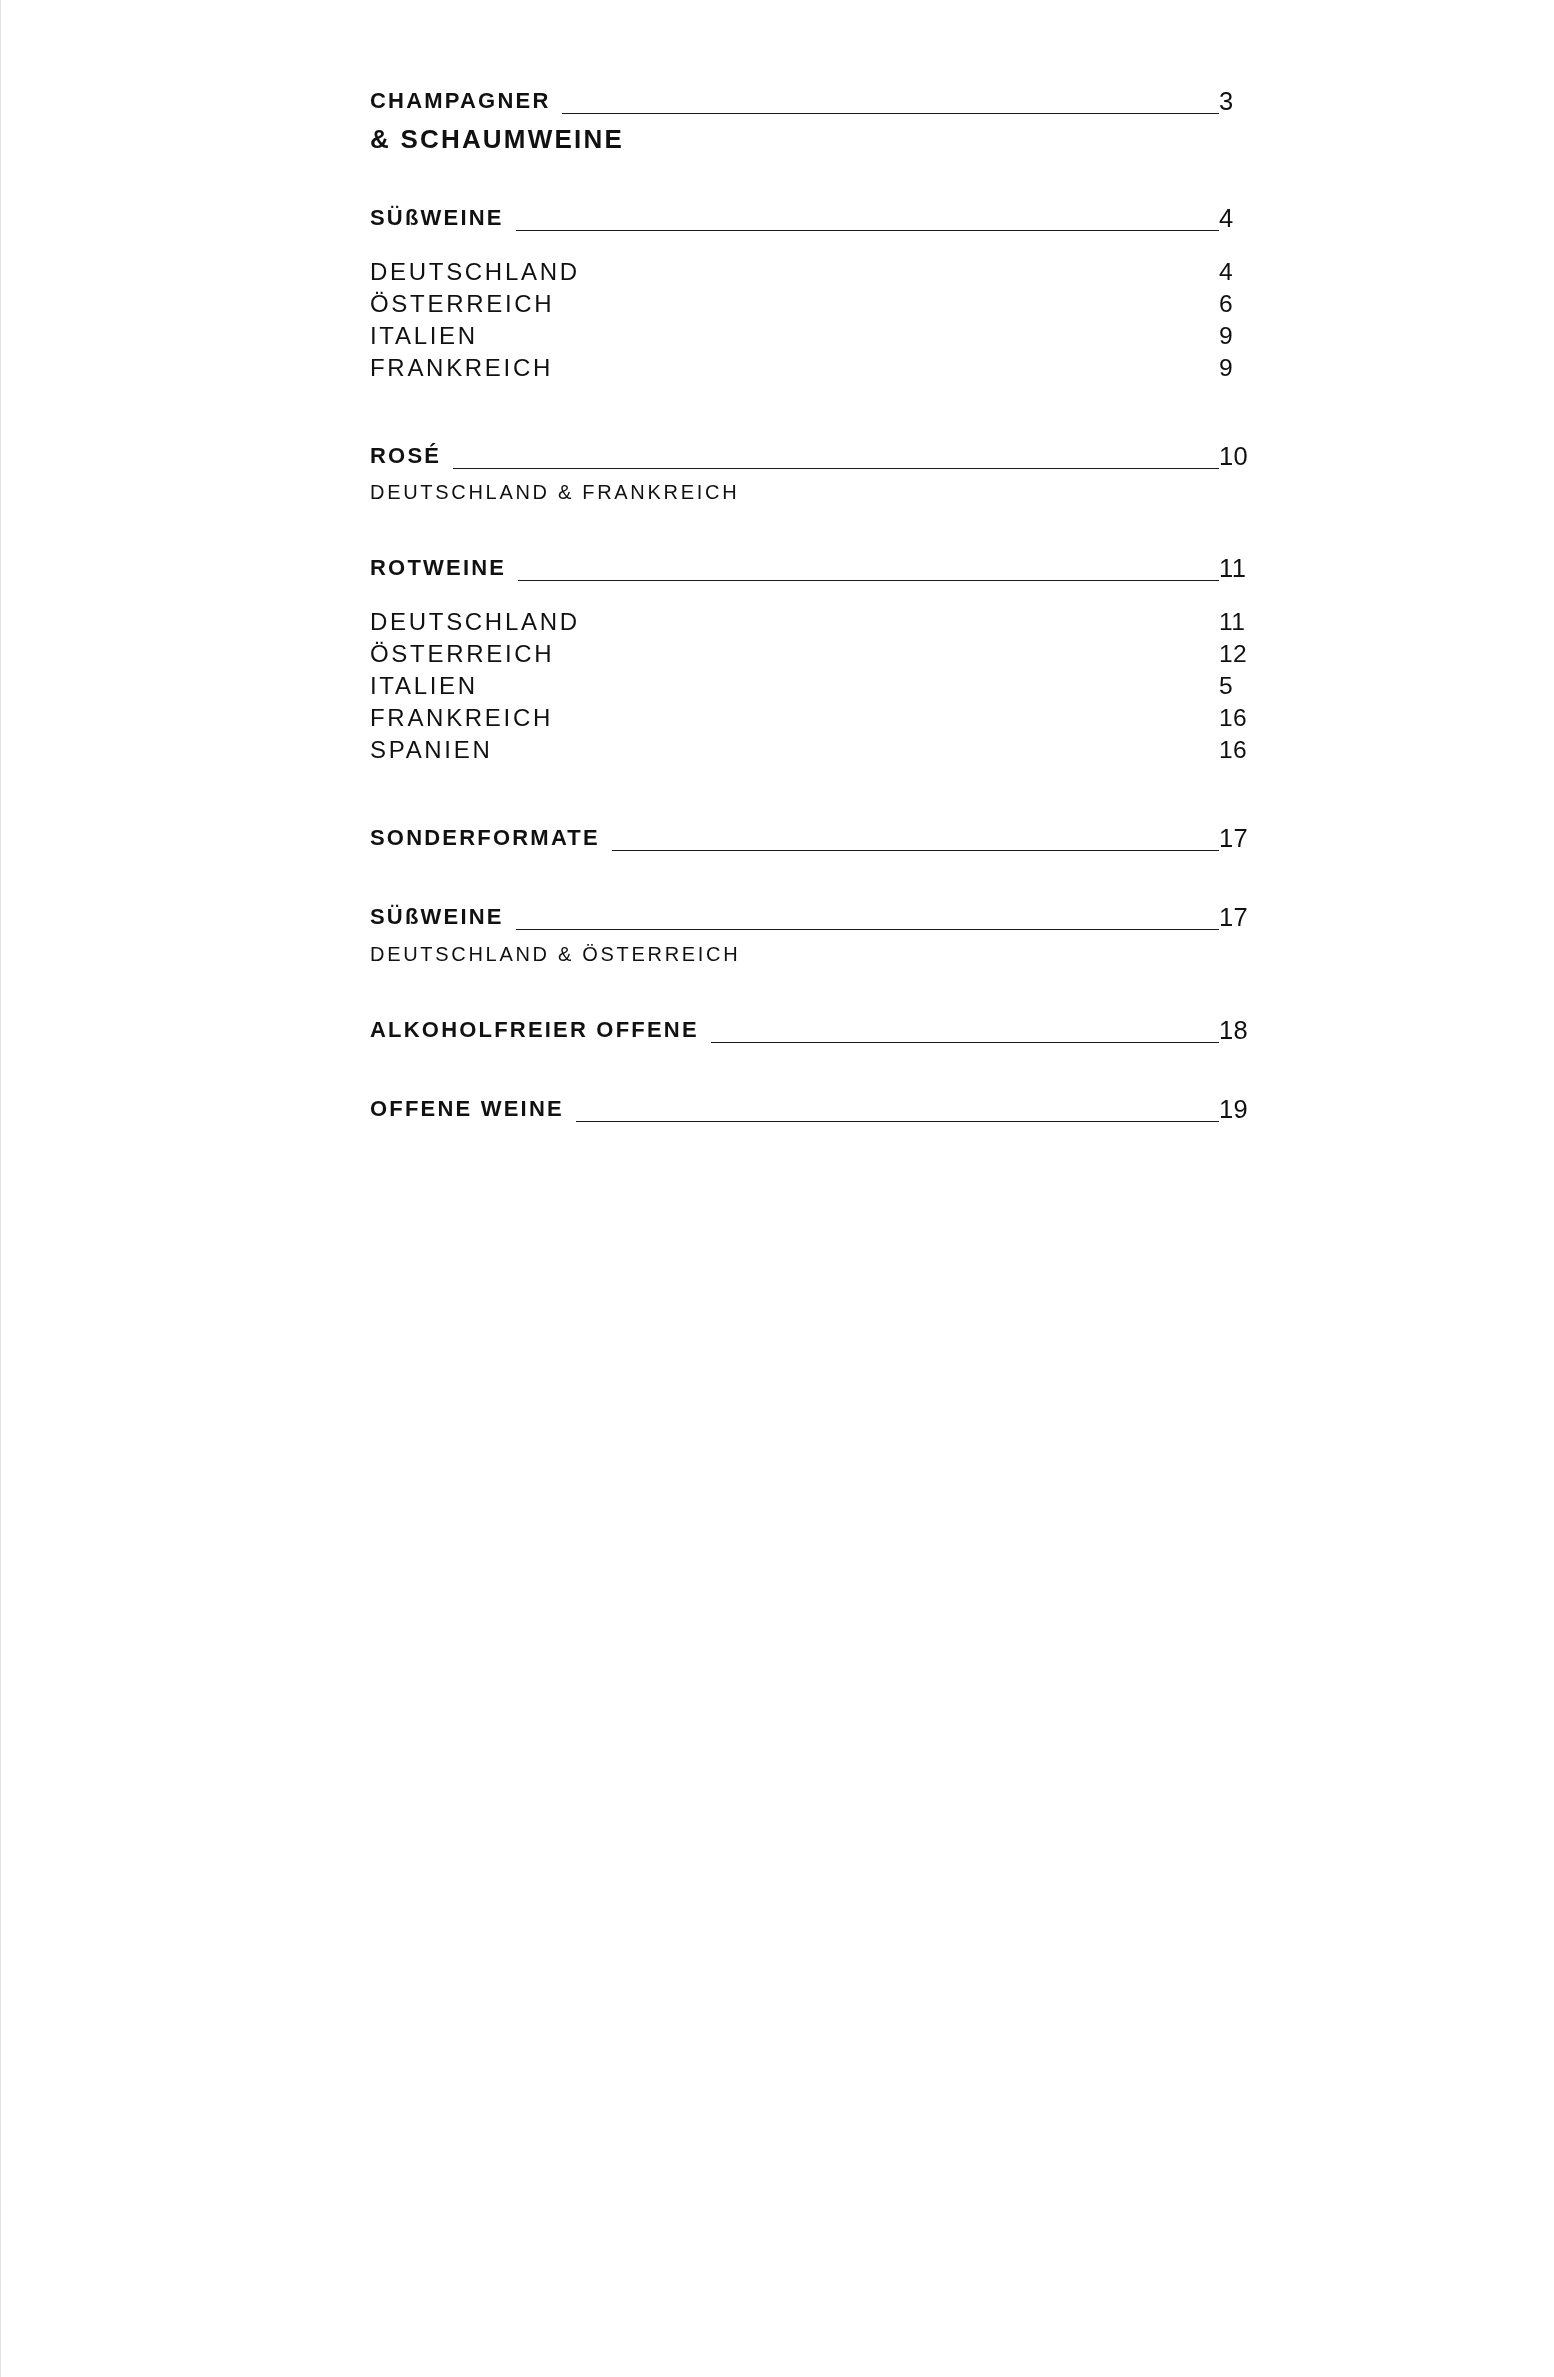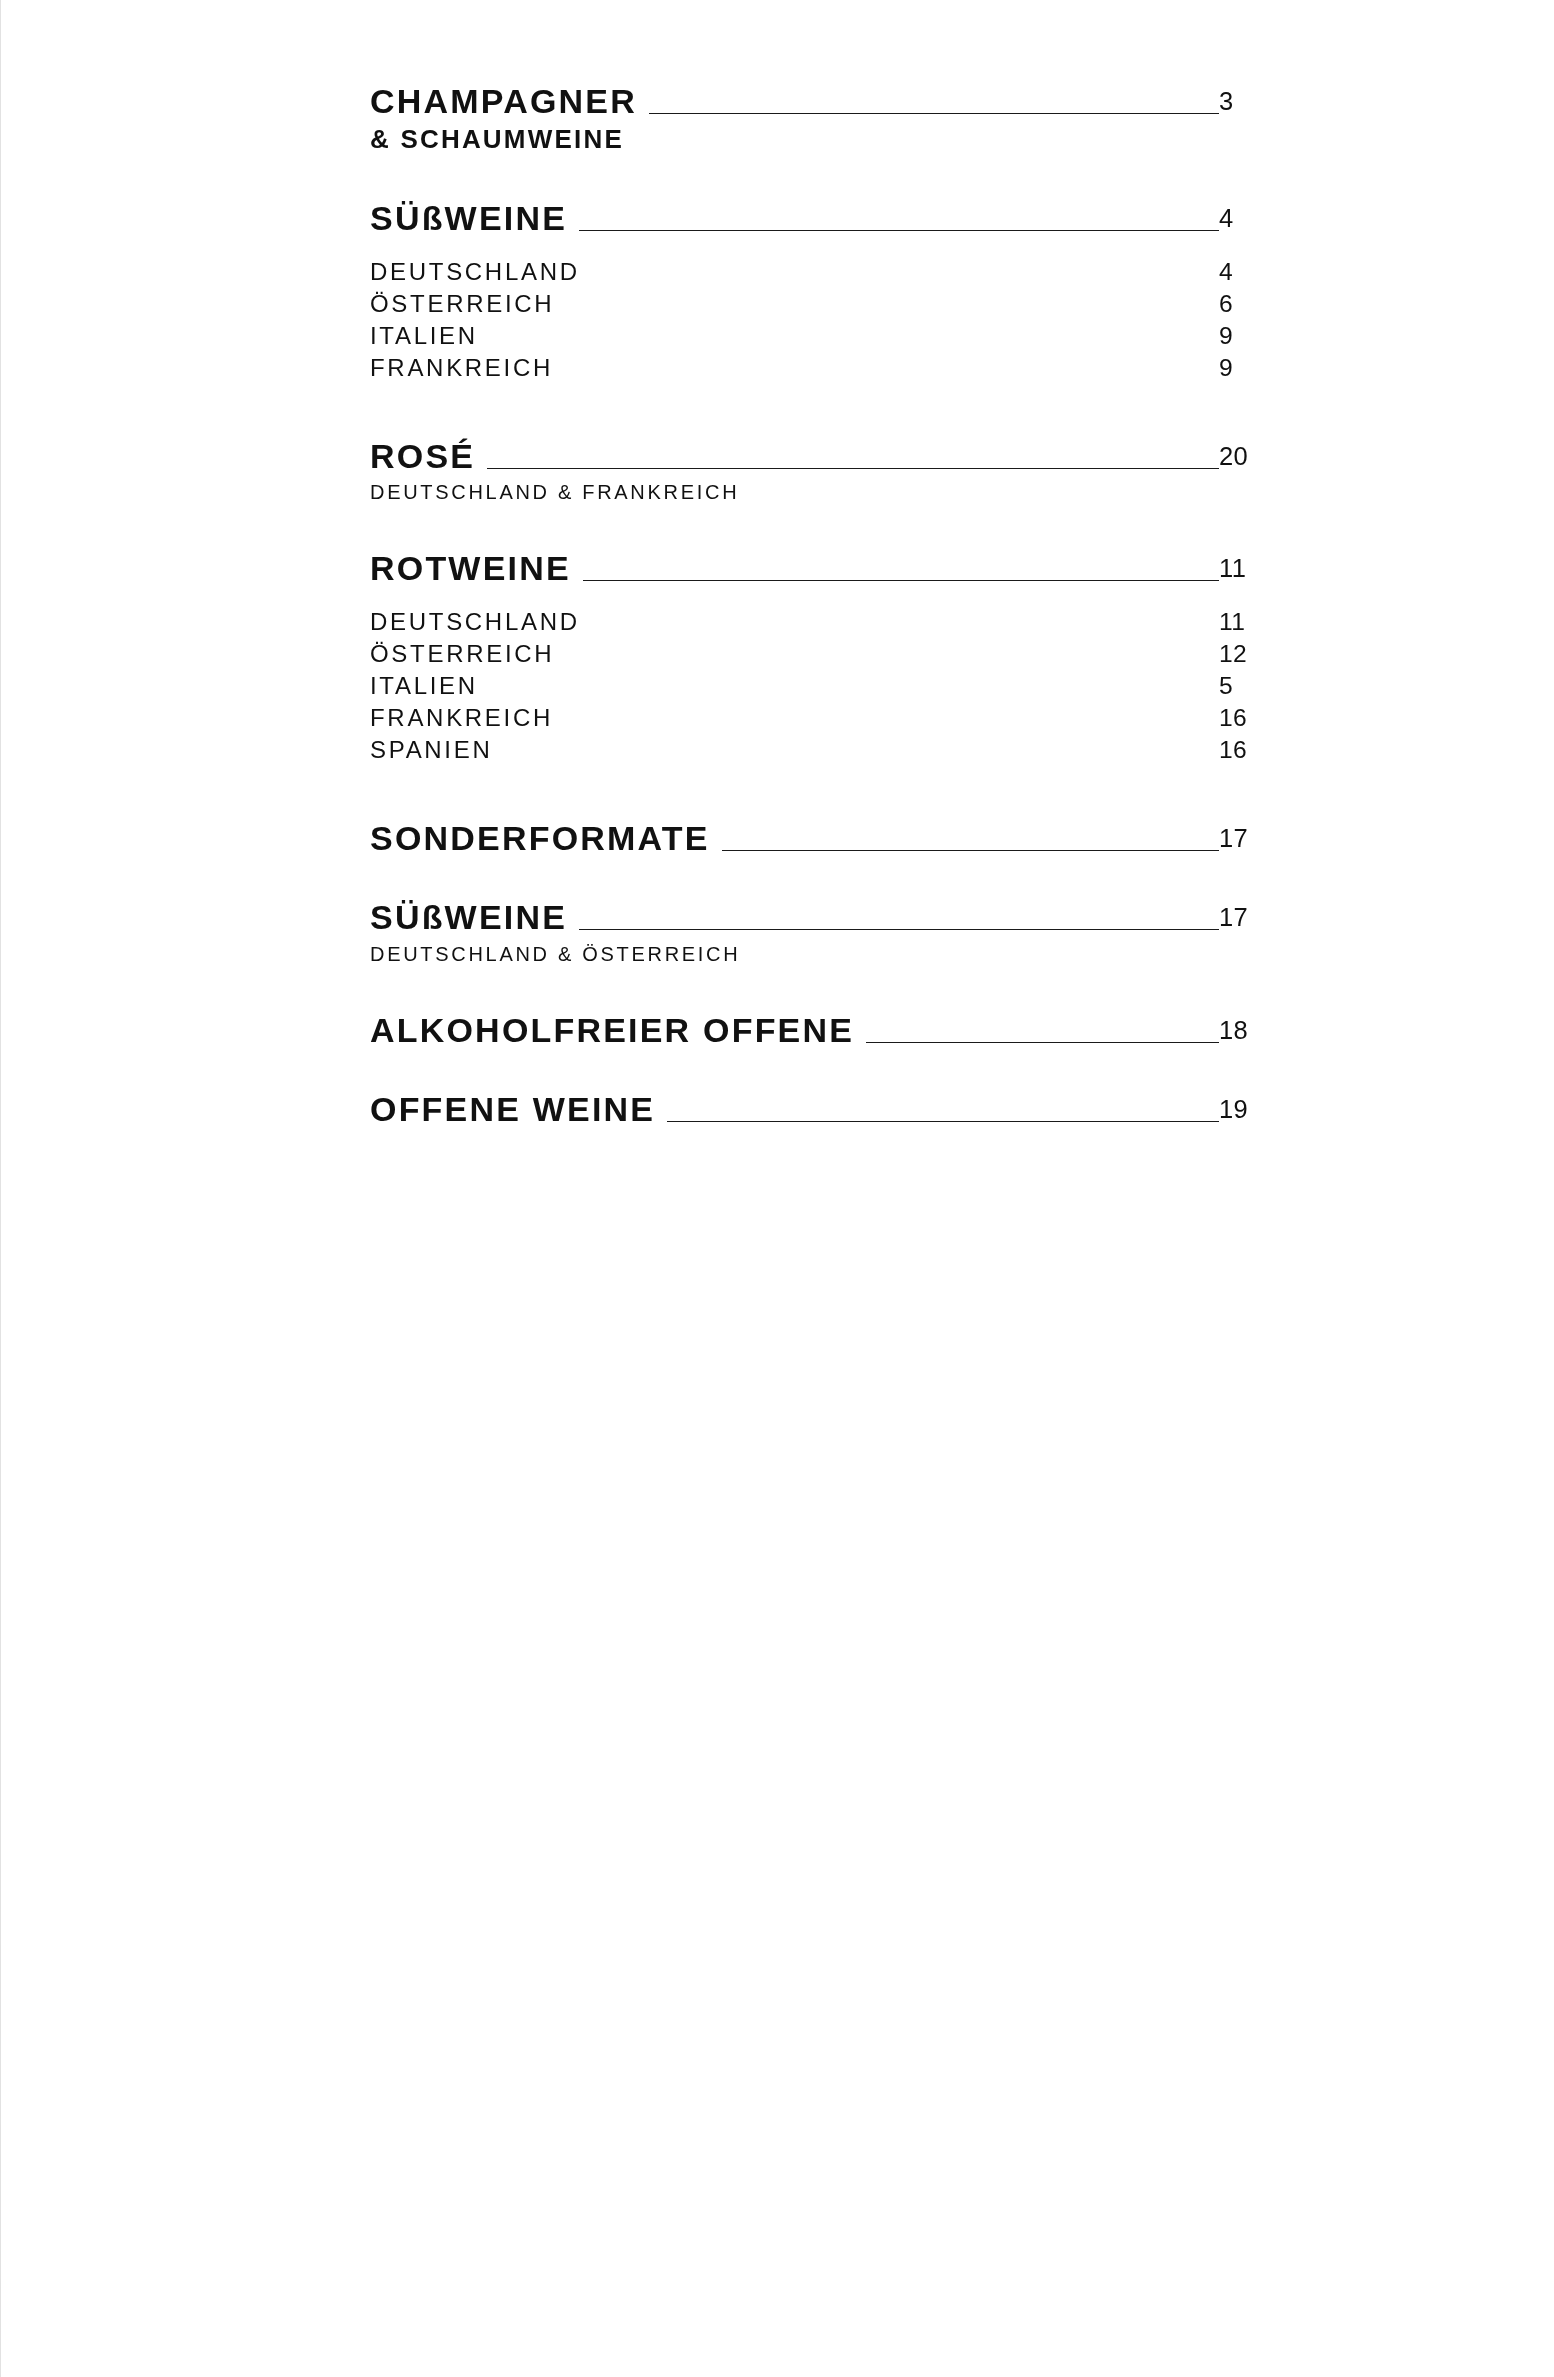--- a/index.html
+++ b/index.html
@@ -38,21 +38,21 @@
 
   
   .head-row {
     display: flex;
     align-items: flex-end;
     width: 917px;
     position: relative;
   }
 
   .head-title {
-    font-size: 34px;
+    font-size: 22px;
     font-weight: 700;
     letter-spacing: 2.2px;
     line-height: 38px;
     white-space: nowrap;
     color: #111111;
     flex: 0 0 auto;
     text-align: right;
   }
 
   .leader {
@@ -182,21 +182,21 @@
             <div class="item-spacer"></div>
             <div class="item-page">9</div>
           </div>
         </div>
       </div>
       <div class="gap-lg"></div>
       <div class="section">
         <div class="head-row">
           <div class="head-title">ROSÉ</div>
           <div class="leader"></div>
-          <div class="head-page">20</div>
+          <div class="head-page">10</div>
         </div>
         <div class="sub-caption">DEUTSCHLAND &amp; FRANKREICH</div>
       </div>
       <div class="gap-md"></div>
       <div class="section">
         <div class="head-row">
           <div class="head-title">ROTWEINE</div>
           <div class="leader"></div>
           <div class="head-page">11</div>
         </div>

